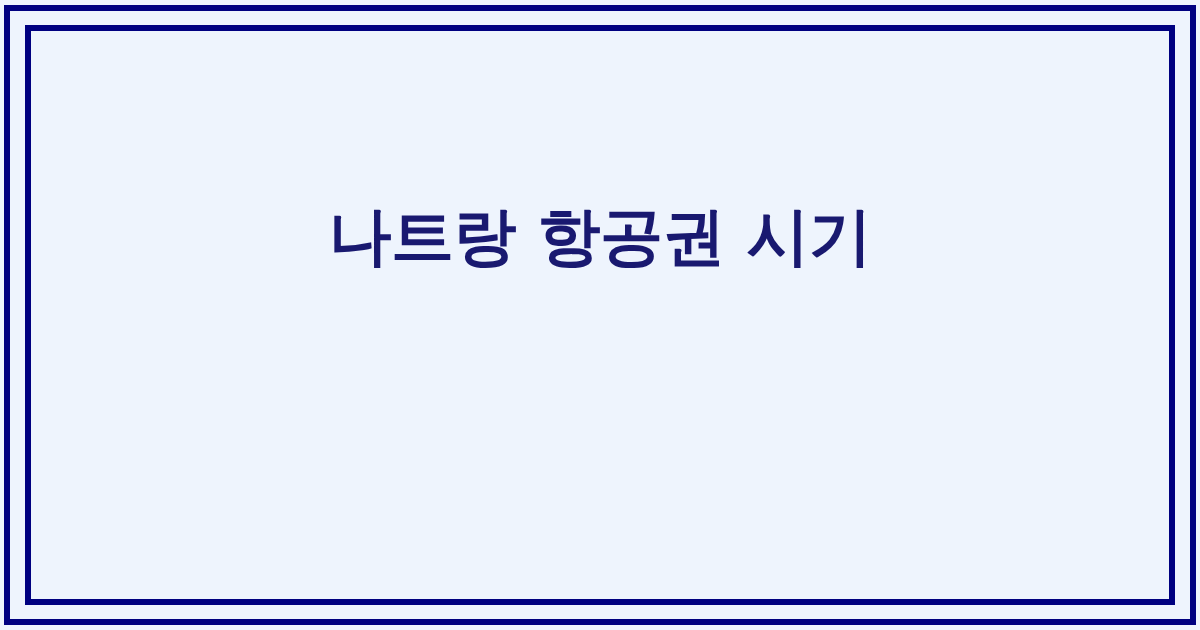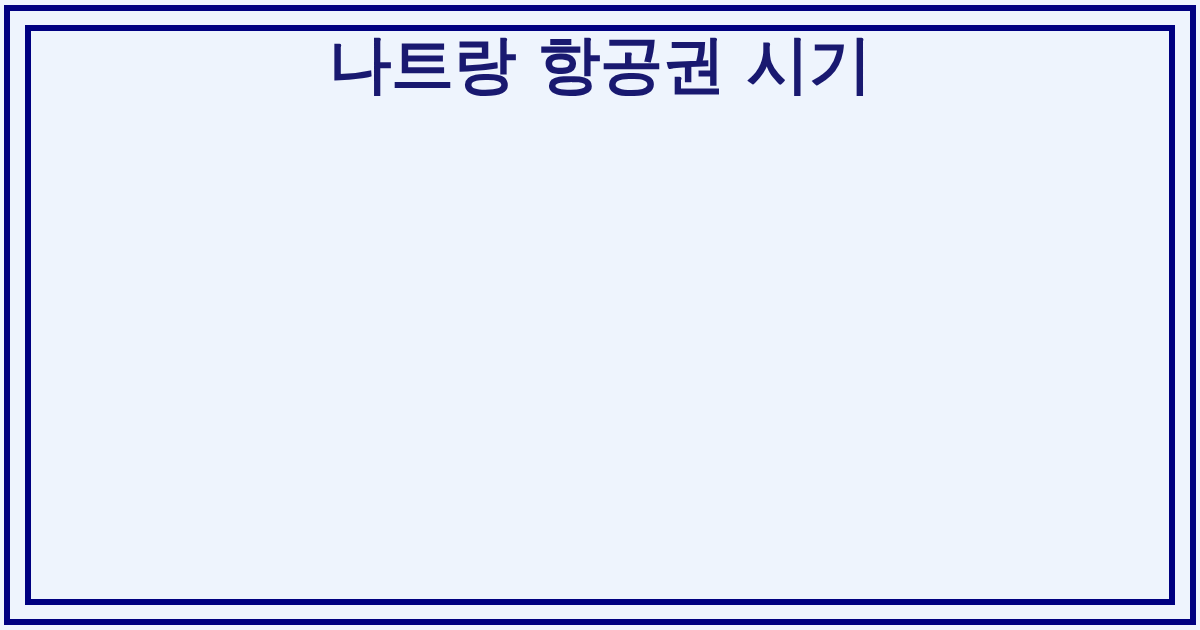--- a/index.html
+++ b/index.html
@@ -47,22 +47,22 @@
 
   
   .title-area {
     position: absolute;
     left: 25px;
     top: 25px;
     width: 1150px;
     height: 424px;
     box-sizing: border-box;
     display: flex;
-    flex-direction: row;
-    align-items: flex-start;
+    flex-direction: column;
+    align-items: center;
     justify-content: center;
     padding: 0 40px;
   }
   .title-line {
     font-size: 63px;
     font-weight: bold;
     line-height: 80px;
     letter-spacing: -0.5px;
     color: #191970;
     text-align: center;

